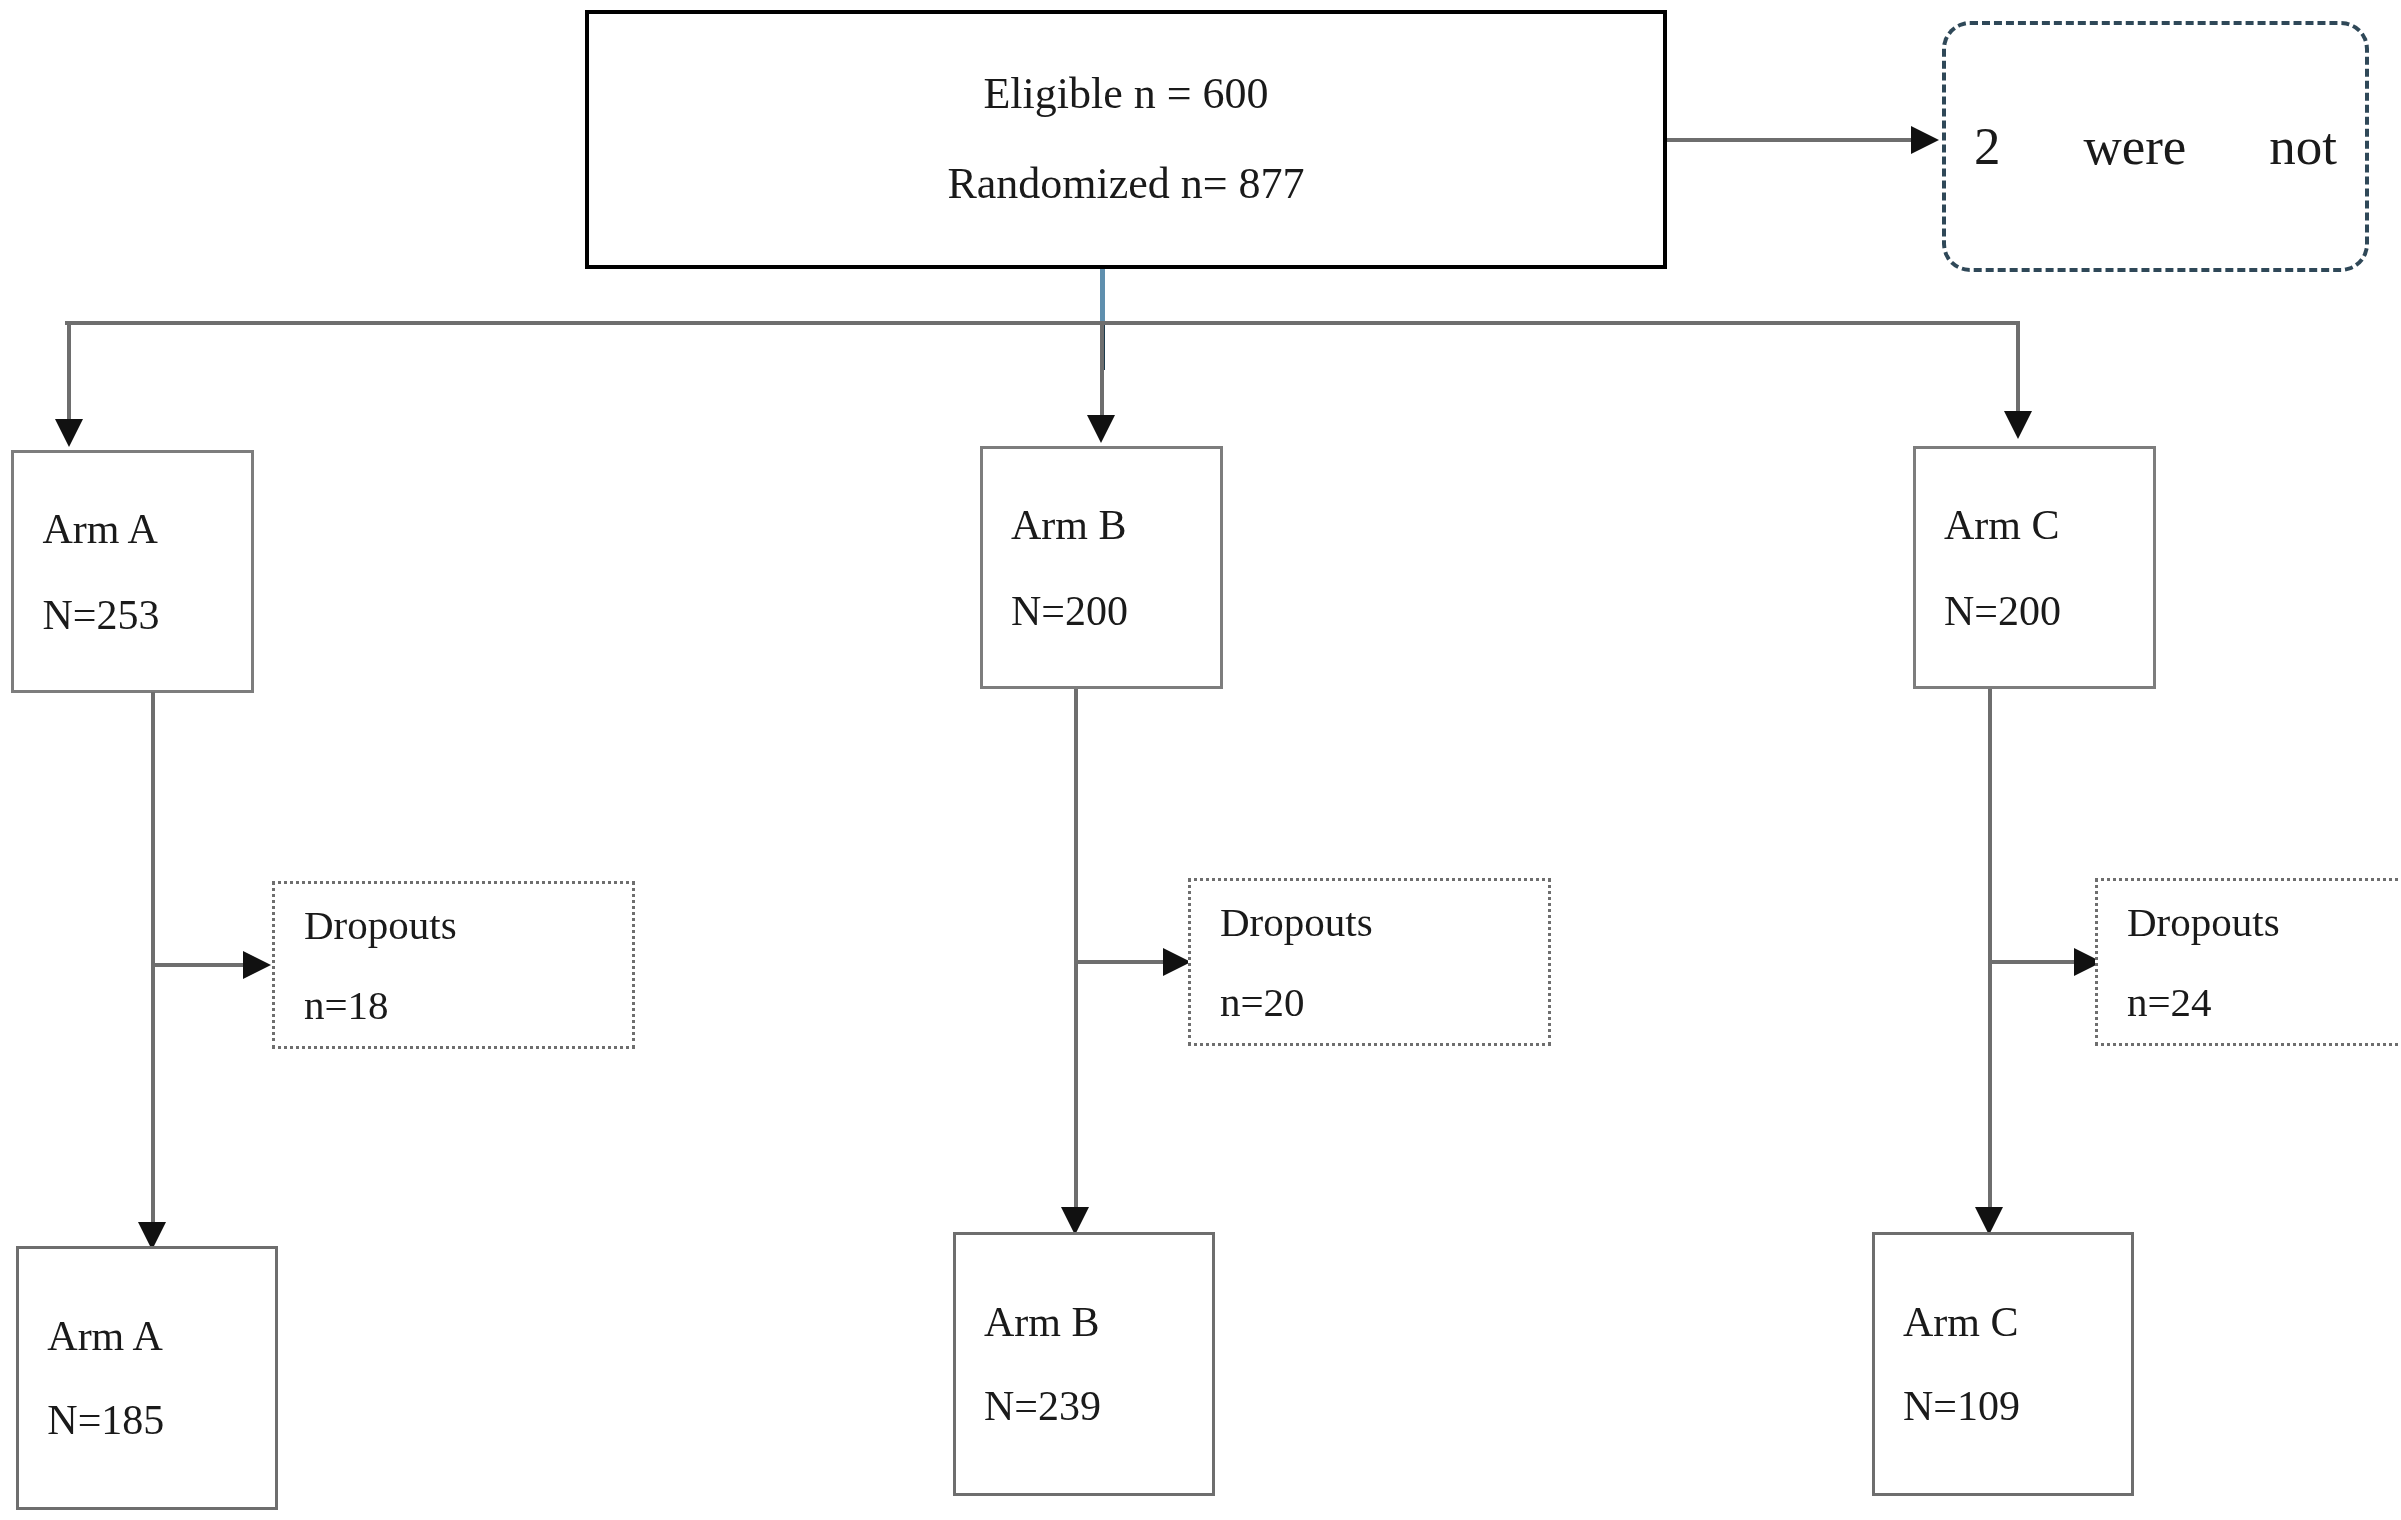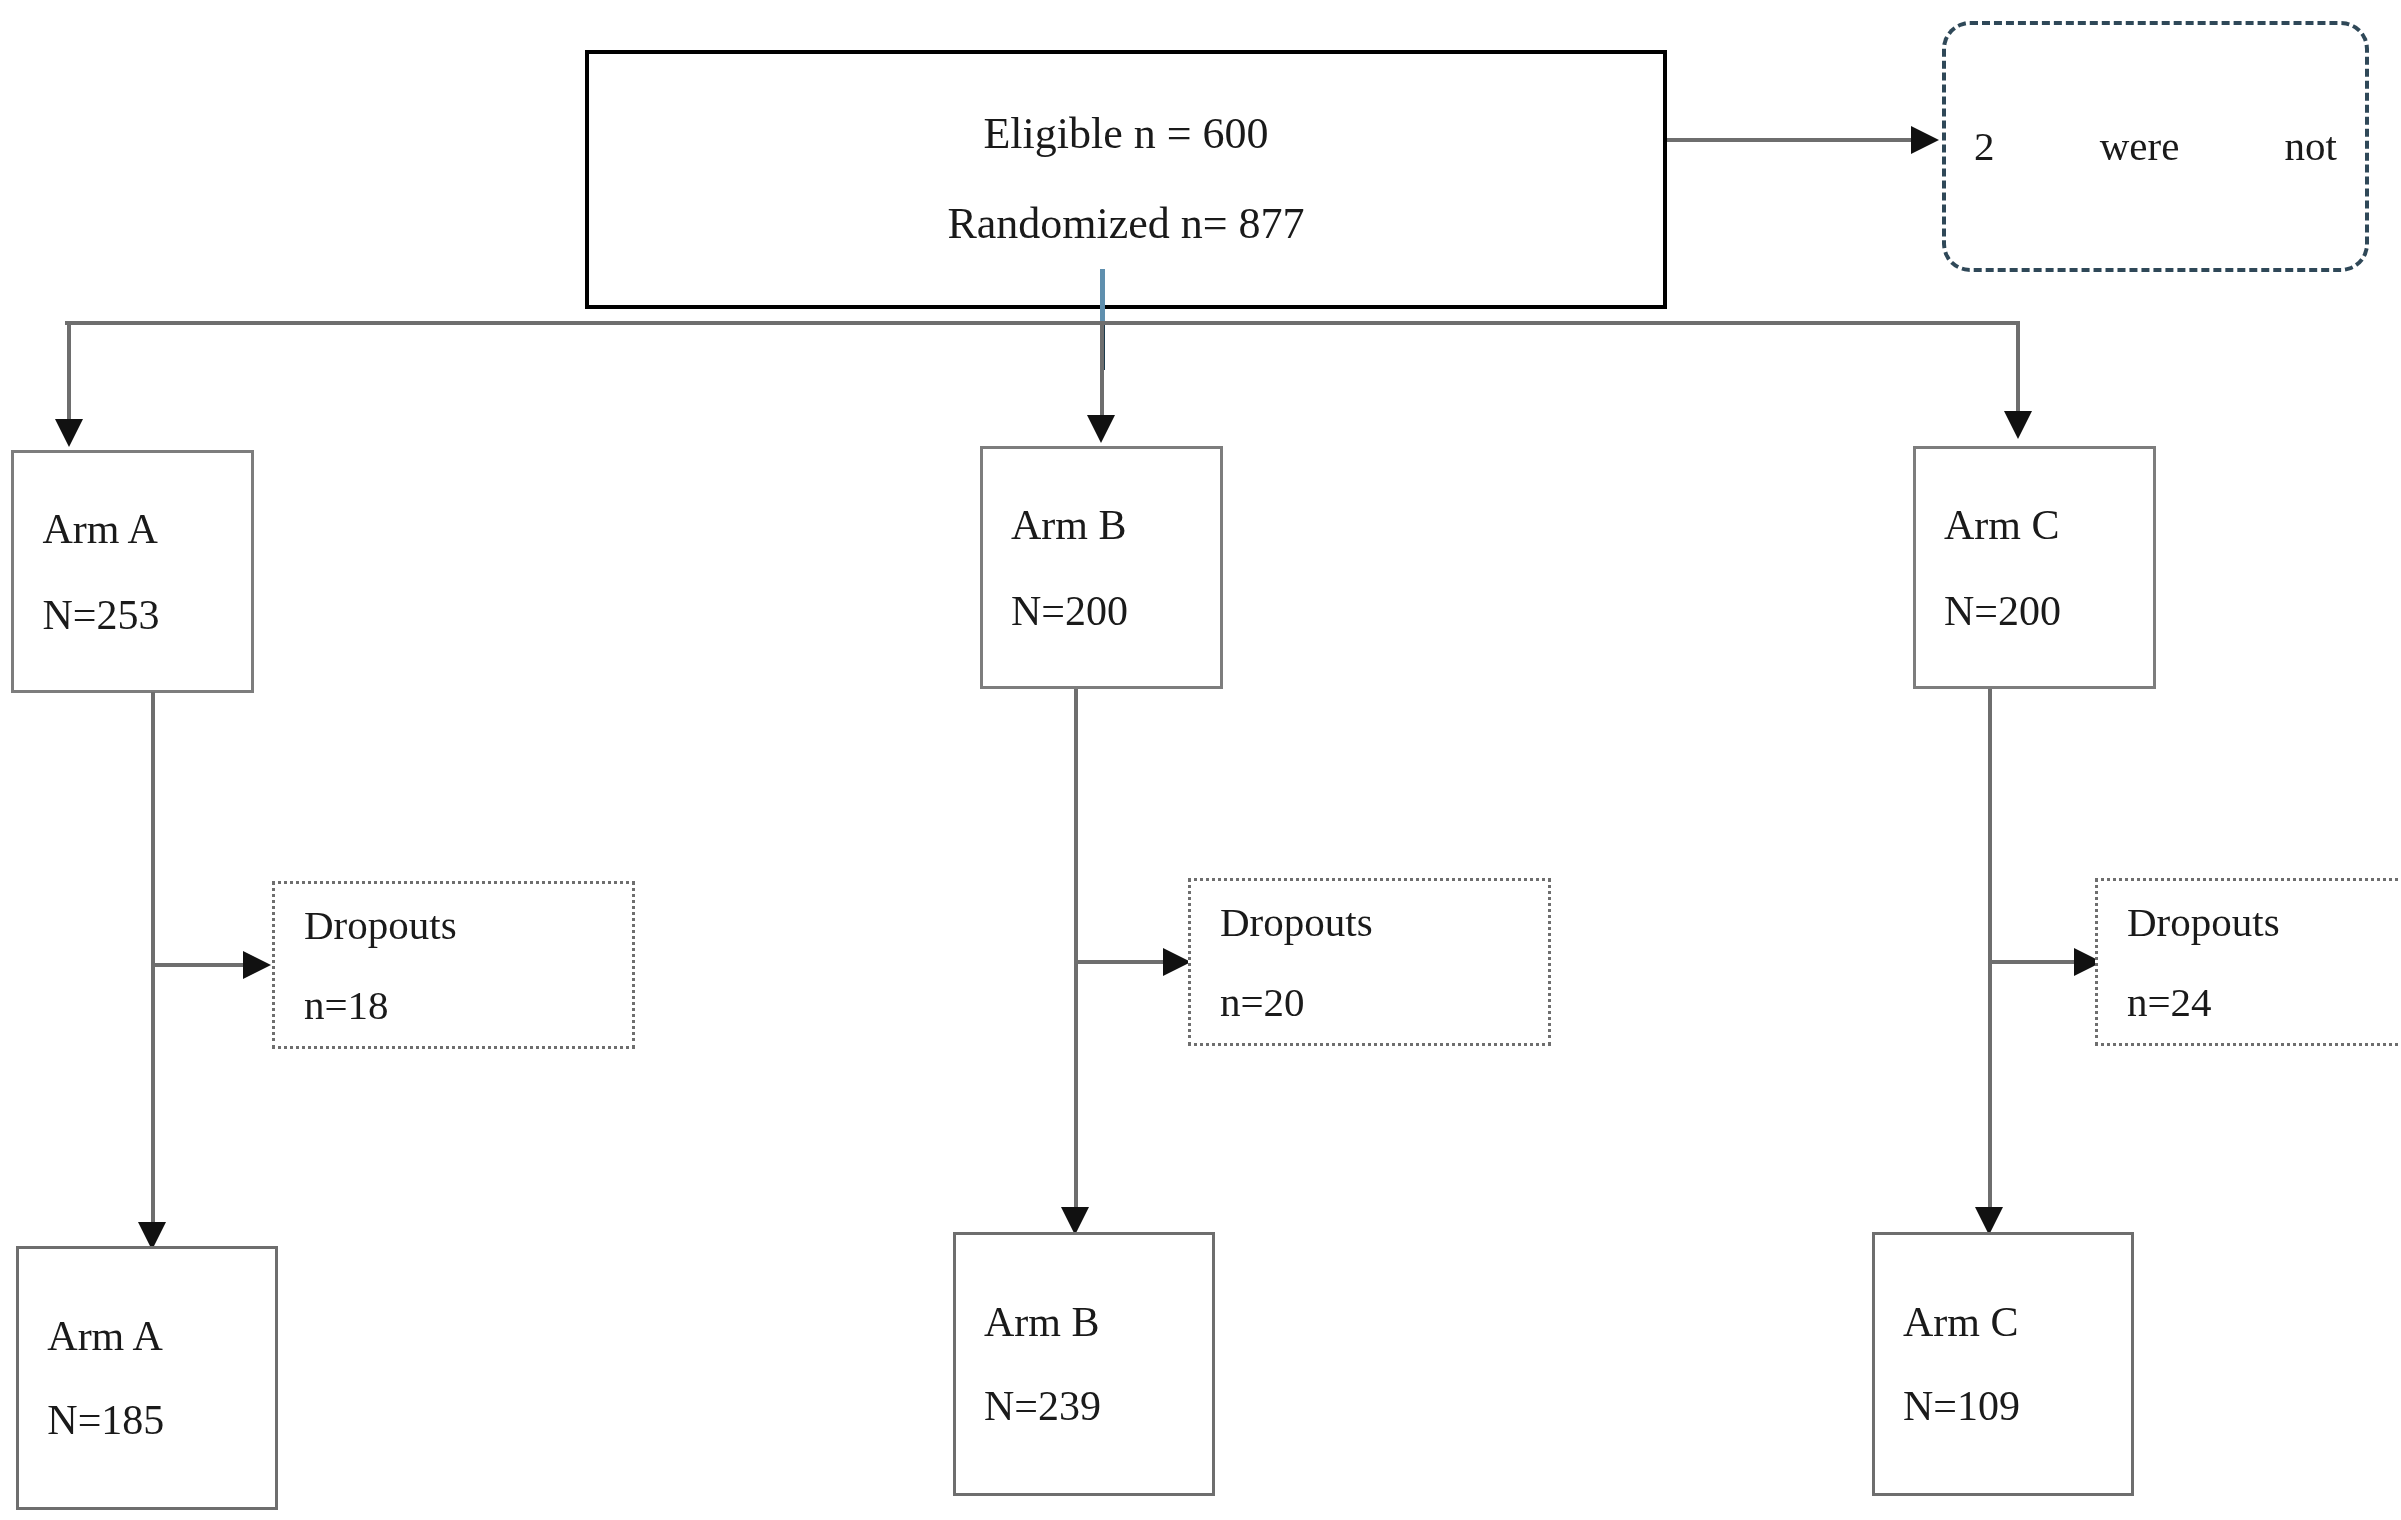--- a/index.html
+++ b/index.html
@@ -34,42 +34,41 @@
 
   
   #root-box {
     left: 585px;
     top: 9.8px;
     width: 1082px;
     height: 259px;
     border: 4.1px solid #000000;
     align-items: center;
     justify-content: center;
-    margin-top: 40px;
   }
   #root-box .line {
     font-size: 44px;
     line-height: 1.0;
     text-align: center;
   }
   #root-box .line.l1 { margin-bottom: 46px; }
 
   
   #excluded-box {
     left: 1942px;
     top: 21px;
     width: 427px;
     height: 251px;
     border: 4.1px dashed #2f4858;
     border-radius: 28px;
     padding: 0 28px;
     justify-content: center;
   }
   #excluded-box .line {
-    font-size: 41px;
+    font-size: 53px;
     line-height: 1.32;
     text-align: justify;
     text-align-last: justify;
     white-space: normal;
   }
   #excluded-box .line.l2 {
     text-align-last: left;
   }
 
   

